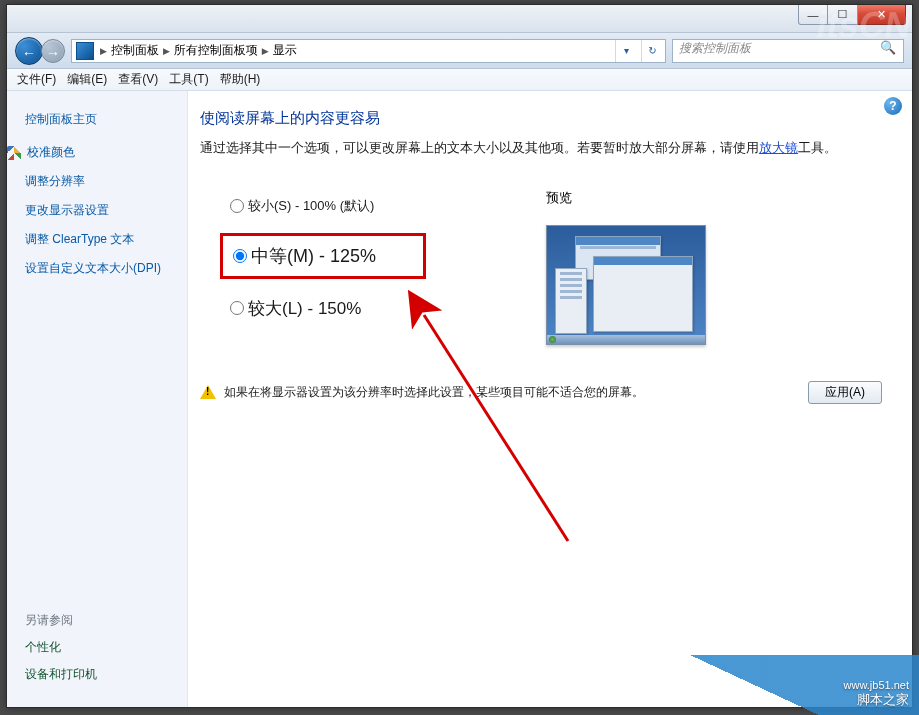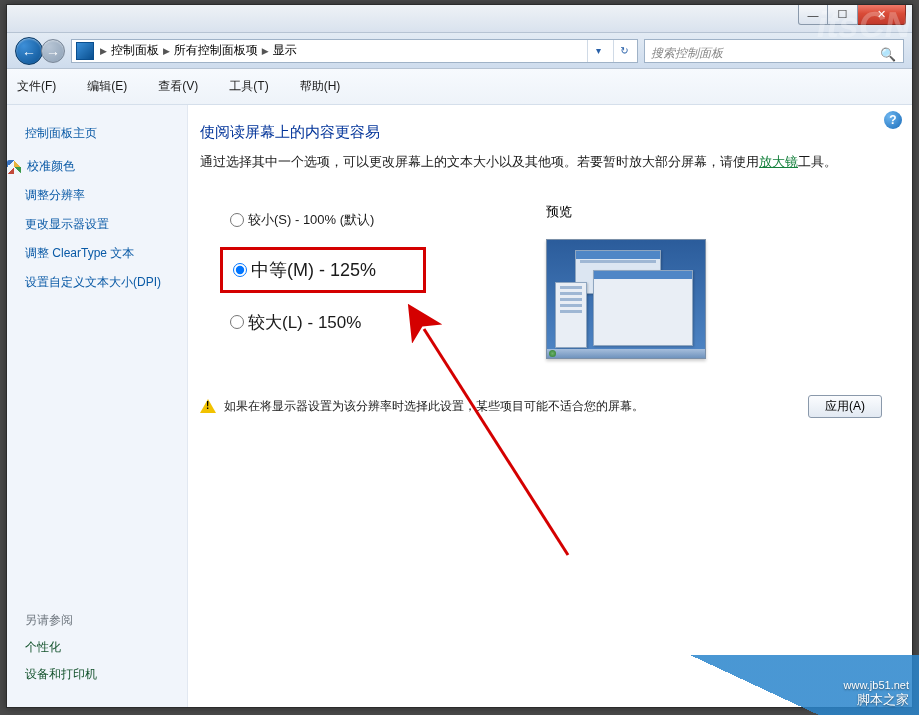--- a/index.html
+++ b/index.html
@@ -101,34 +101,34 @@
   .crumb { display: flex; align-items: center; gap: 4px; color: #000; font-size: 12px; }
   .crumb .sep { color: #555; font-size: 9px; }
   .addr-spacer { flex: 1; }
   .addr-drop, .addr-refresh {
     width: 22px; height: 22px;
     border-left: 1px solid #d0dae6;
     display: flex; align-items: center; justify-content: center;
     color: #2860a8; font-size: 10px;
   }
   .searchbox {
-    width: 260px; height: 24px;
+    width: 232px; height: 24px;
     background: #fff; border: 1px solid #9fb2c7;
-    display: flex; align-items: flex-end;
+    display: flex; align-items: flex-start;
     padding: 0 6px; color: #888; font-style: italic;
     gap: 6px;
   }
   .searchbox .mag { font-style: normal; color: #5a7ca8; font-size: 13px; }
 
   .menubar {
-    height: 36px;
+    height: 22px;
     background: linear-gradient(to bottom, #f7fafe, #eef3f9);
     border-bottom: 1px solid #d5dfeb;
     display: flex; align-items: center;
-    padding: 0 10px; gap: 31px;
+    padding: 0 10px; gap: 11px;
     font-size: 12px; color: #1a1a1a;
   }
 
   .client {
     flex: 1;
     display: flex;
     background: #fff;
     min-height: 0;
   }
   .sidebar {
@@ -164,21 +164,21 @@
   }
   .help-icon {
     position: absolute; top: 6px; right: 10px;
     width: 18px; height: 18px; border-radius: 50%;
     background: radial-gradient(circle at 30% 30%, #6db6f0, #1a6bb8);
     color: #fff; font-weight: bold; font-size: 12px;
     display: flex; align-items: center; justify-content: center;
   }
   h1.page-title { color: #003399; font-size: 15px; font-weight: normal; margin-bottom: 10px; }
   .desc { font-size: 13px; color: #1a1a1a; margin-bottom: 30px; line-height: 1.6; }
-  .desc a { color: #15803d; text-decoration: underline; }
+  .desc a { color: #1d4ed8; text-decoration: underline; }
 
   .options-row { display: flex; gap: 120px; }
   .options { display: flex; flex-direction: column; margin-left: 20px; }
   .opt { display: flex; align-items: center; gap: 4px; padding: 8px 10px; }
   .opt input[type=radio] { width: 14px; height: 14px; }
   .opt label { font-size: 13px; color: #1a1a1a; }
   .opt.medium { border: 3px solid #d40000; width: 206px; margin: 10px 0; }
   .opt.large label { font-size: 17px; }
   .opt.medium label { font-size: 18px; }
 

